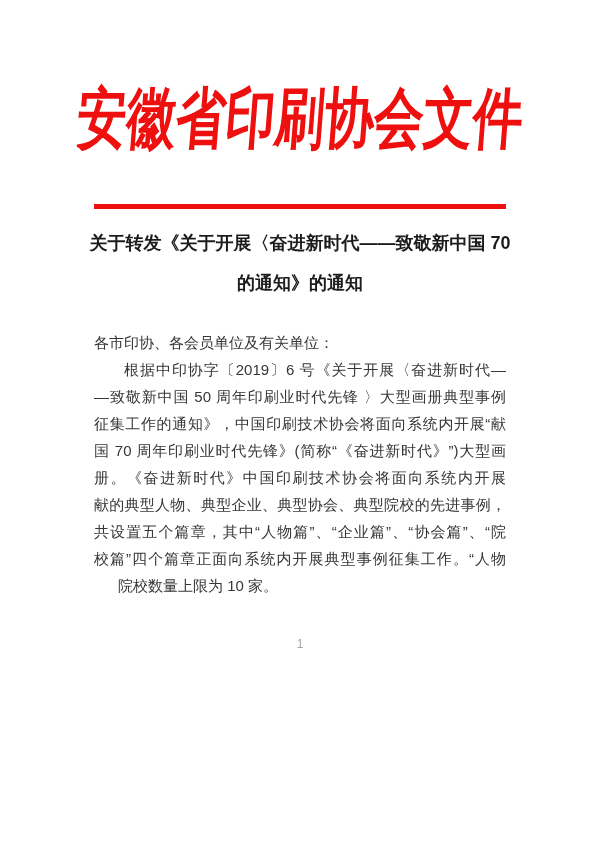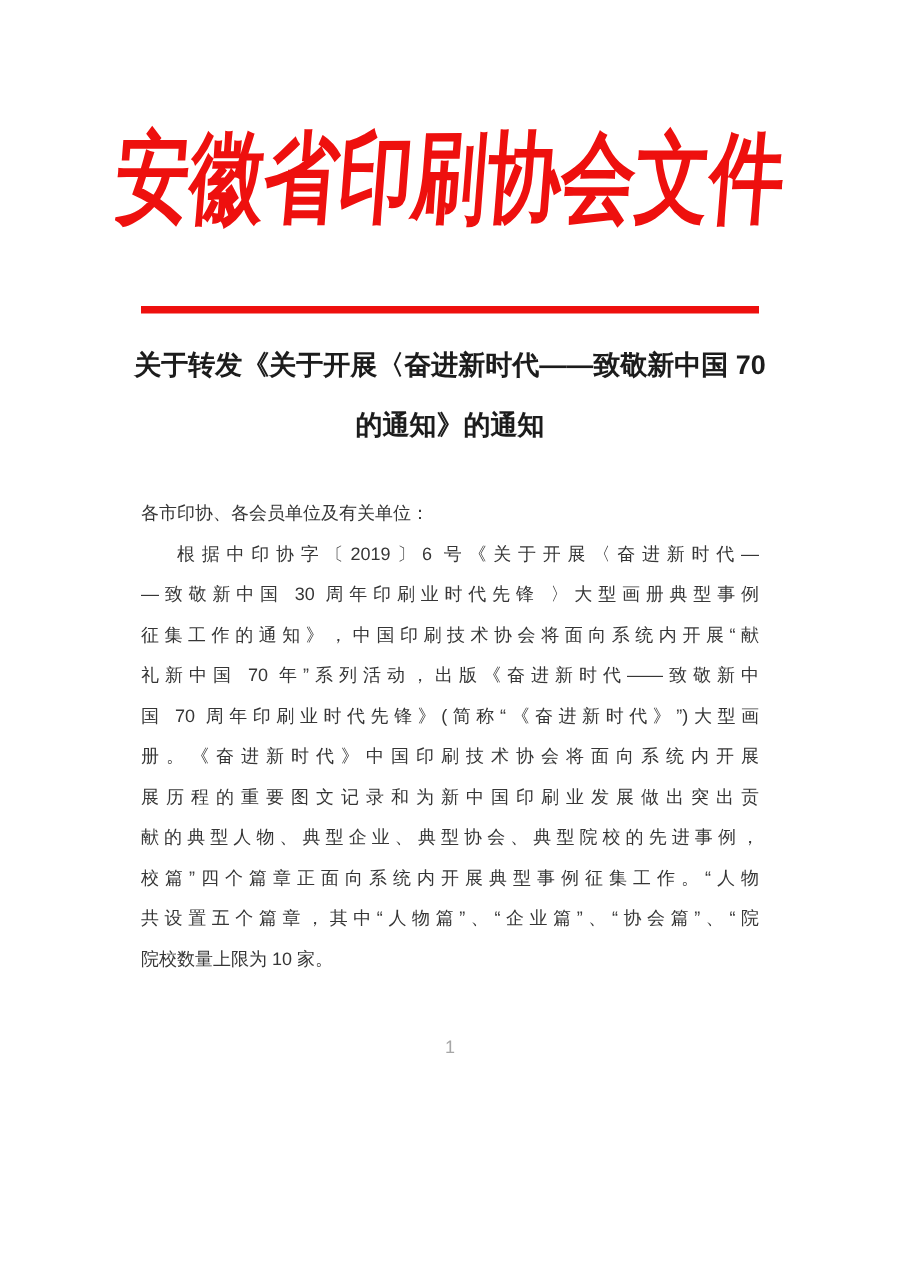--- a/index.html
+++ b/index.html
@@ -47,39 +47,40 @@
     font-size: 18px;
     line-height: 40px;
   }
   .doc-title .t-line {
     white-space: nowrap;
   }
   .body-block {
     width: 412px;
     margin: 26px auto 0 auto;
     color: #363636;
-    font-size: 12px;
+    font-size: 15px;
     line-height: 27px;
   }
   .b-line {
     text-align: justify;
     text-align-last: justify;
     white-space: nowrap;
     overflow: hidden;
   }
   .b-line.b-start {
     text-align: left;
     text-align-last: left;
   }
   .b-line.b-indent {
     text-indent: 2em;
   }
   .b-line.b-end {
     text-align: left;
     text-align-last: left;
+    margin-left: 24px;
   }
   .page-footer {
     margin-top: 38px;
     text-align: center;
     font-size: 12px;
     line-height: 14px;
     color: #a6a6a6;
   }
 </style>
 </head>
@@ -94,29 +95,27 @@
   <div class="red-divider"></div>
 
   <div class="doc-title">
     <div class="t-line">关于转发《关于开展〈奋进新时代——致敬新中国 70</div>
     <div class="t-line">的通知》的通知</div>
   </div>
 
   <div class="body-block">
     <div class="b-line b-start">各市印协、各会员单位及有关单位：</div>
     <div class="b-line b-indent">根据中印协字〔2019〕6 号《关于开展〈奋进新时代—</div>
-    <div class="b-line">—致敬新中国 30 周年印刷业时代先锋 〉大型画册典型事例</div>
+    <div class="b-line">—致敬新中国 50 周年印刷业时代先锋 〉大型画册典型事例</div>
     <div class="b-line">征集工作的通知》，中国印刷技术协会将面向系统内开展“献</div>
-    <div class="b-line">礼新中国 70 年”系列活动，出版《奋进新时代——致敬新中</div>
     <div class="b-line">国 70 周年印刷业时代先锋》(简称“《奋进新时代》”)大型画</div>
     <div class="b-line">册。《奋进新时代》中国印刷技术协会将面向系统内开展</div>
-    <div class="b-line">展历程的重要图文记录和为新中国印刷业发展做出突出贡</div>
     <div class="b-line">献的典型人物、典型企业、典型协会、典型院校的先进事例，</div>
+    <div class="b-line">共设置五个篇章，其中“人物篇”、“企业篇”、“协会篇”、“院</div>
     <div class="b-line">校篇”四个篇章正面向系统内开展典型事例征集工作。“人物</div>
-    <div class="b-line">共设置五个篇章，其中“人物篇”、“企业篇”、“协会篇”、“院</div>
     <div class="b-line b-end">院校数量上限为 10 家。</div>
   </div>
 
   <div class="page-footer">
     <span>1</span>
   </div>
 
 </div>
 
 </body></html>

